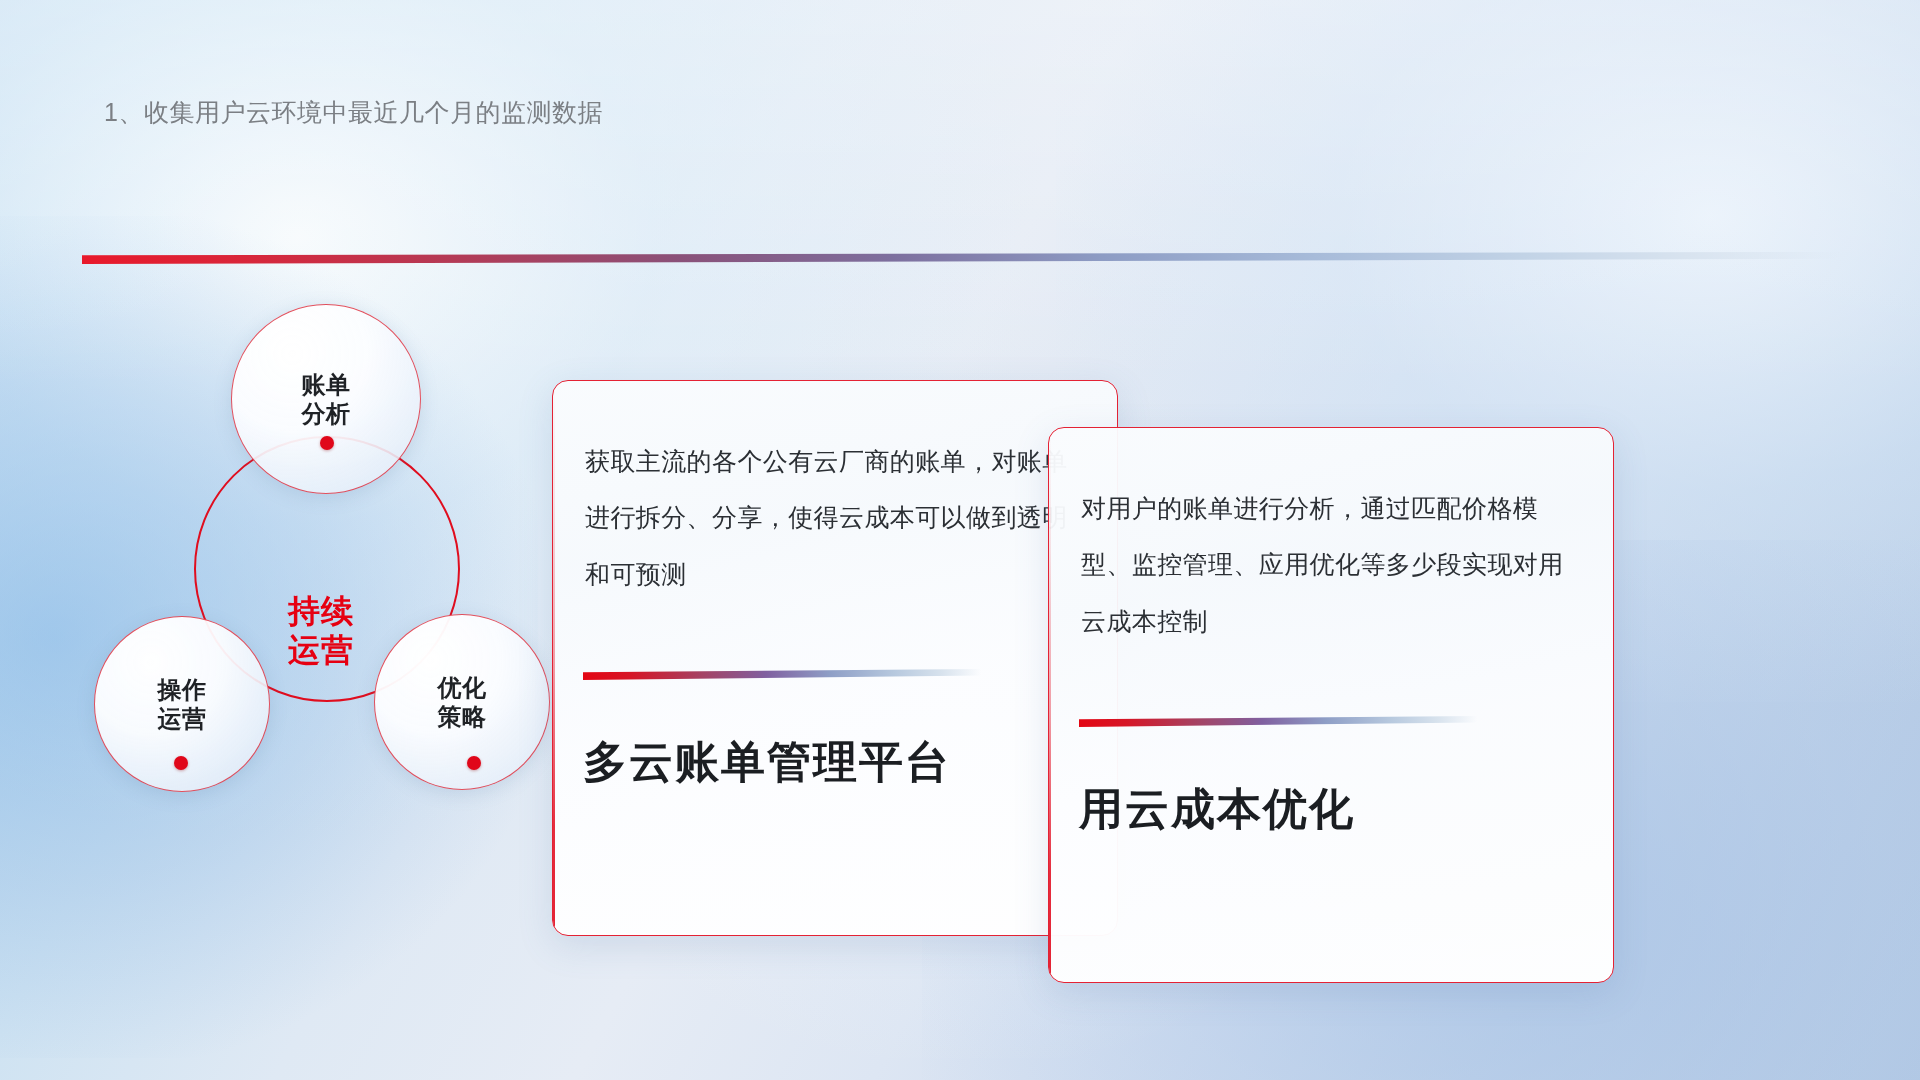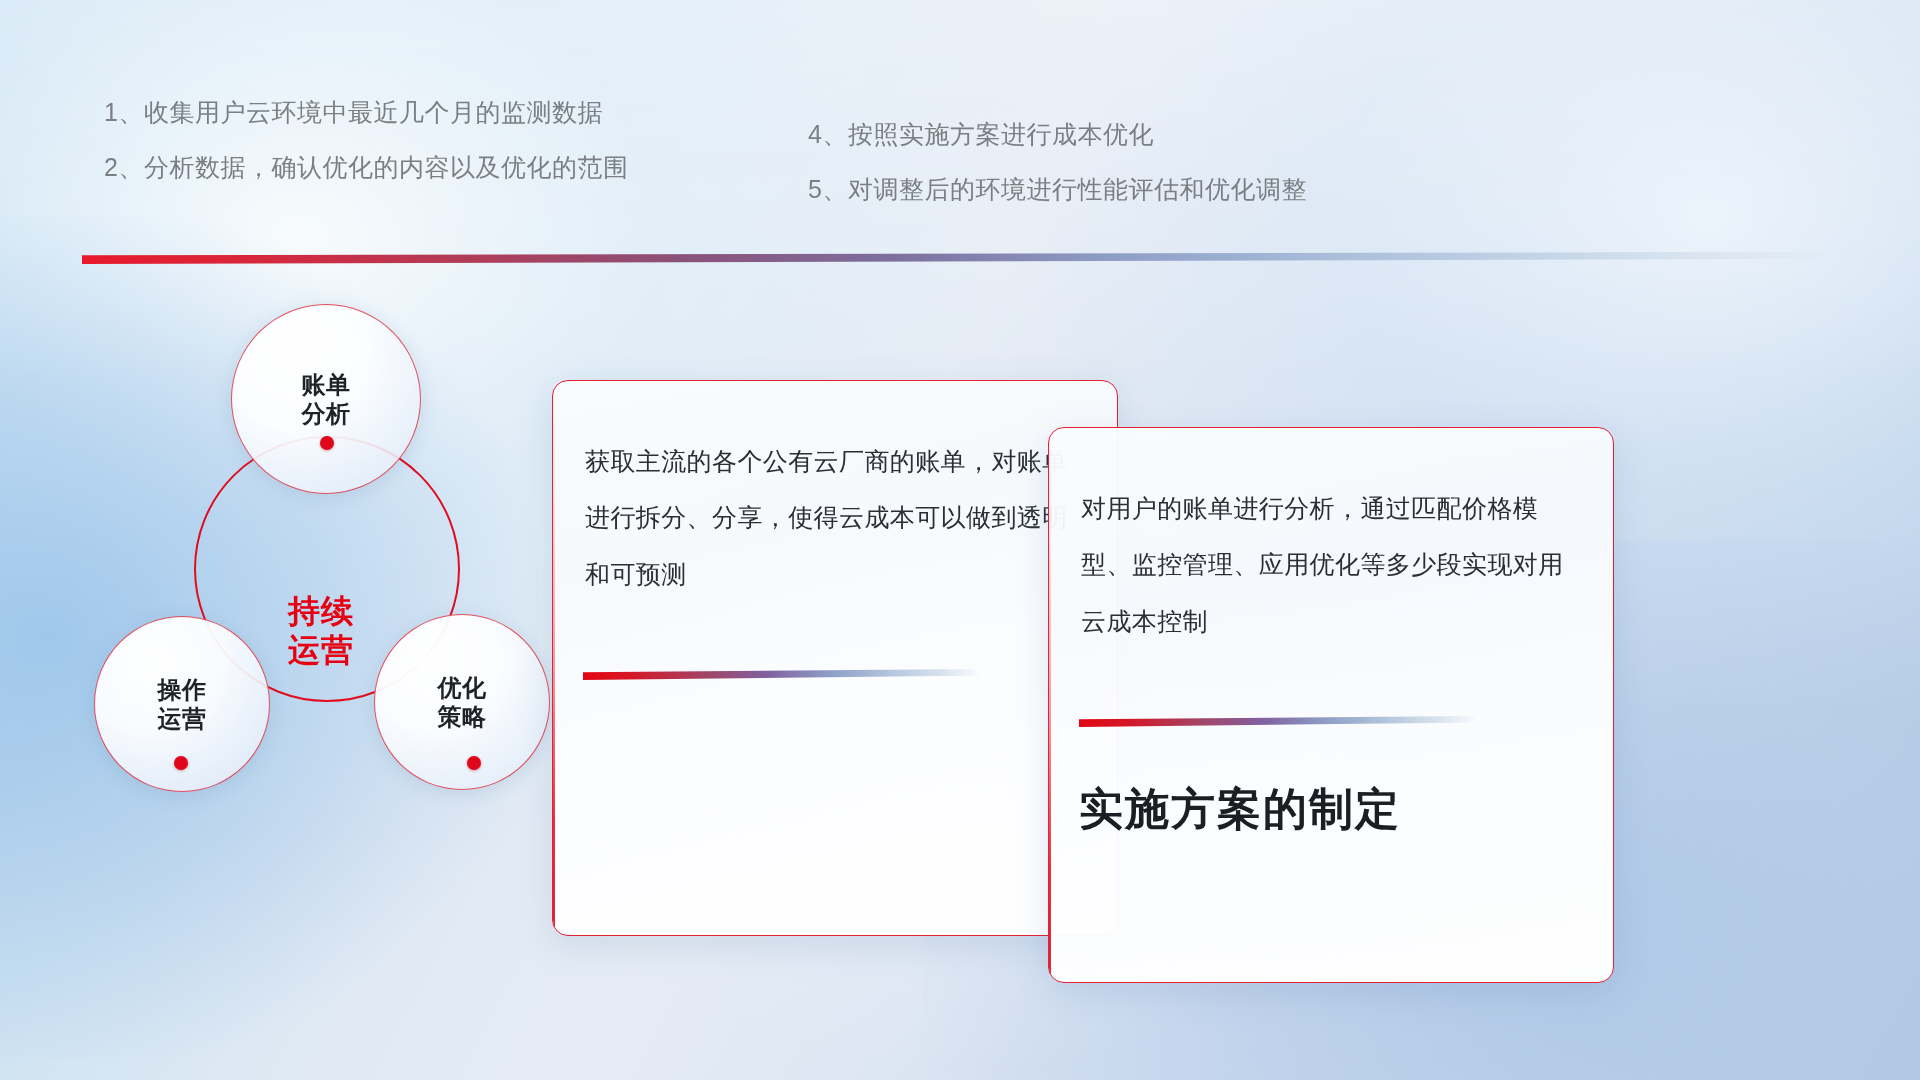--- a/index.html
+++ b/index.html
@@ -204,27 +204,22 @@
   <div class="bg-glow-c"></div>
   <div class="bg-glow-d"></div>
   <div class="bg-glow-e"></div>
   <div class="bg-sheen"></div>
 </div>
 
 <div class="stage">
 
   <div class="steps-left">
     <div class="step">1、收集用户云环境中最近几个月的监测数据</div>
-    <div class="step">2、分析数据，确认优化的内容以及优化的范围</div>
-  </div>
-
-  <div class="steps-right">
-    <div class="step">4、按照实施方案进行成本优化</div>
-    <div class="step">5、对调整后的环境进行性能评估和优化调整</div>
-  </div>
+  </div>
+
 
   <div class="divider">
     <div class="divider-bar"></div>
   </div>
 
   <div class="venn">
     <div class="ring"></div>
 
     <div class="center-label">
       <div>持续</div>
@@ -255,23 +250,24 @@
     <div class="node node-top"></div>
     <div class="node node-left"></div>
     <div class="node node-right"></div>
   </div>
 
   <div class="card card-1">
     <div class="card-body">获取主流的各个公有云厂商的账单，对账单进行拆分、分享，使得云成本可以做到透明和可预测</div>
     <div class="card-rule">
       <div class="card-rule-bar"></div>
     </div>
+    <div class="card-title">多云账单管理平台</div>
   </div>
 
   <div class="card card-2">
     <div class="card-body">对用户的账单进行分析，通过匹配价格模型、监控管理、应用优化等多少段实现对用云成本控制</div>
     <div class="card-rule">
       <div class="card-rule-bar"></div>
     </div>
-    <div class="card-title">实施方案的制定</div>
+    <div class="card-title">用云成本优化</div>
   </div>
 
 </div>
 
 </body></html>

